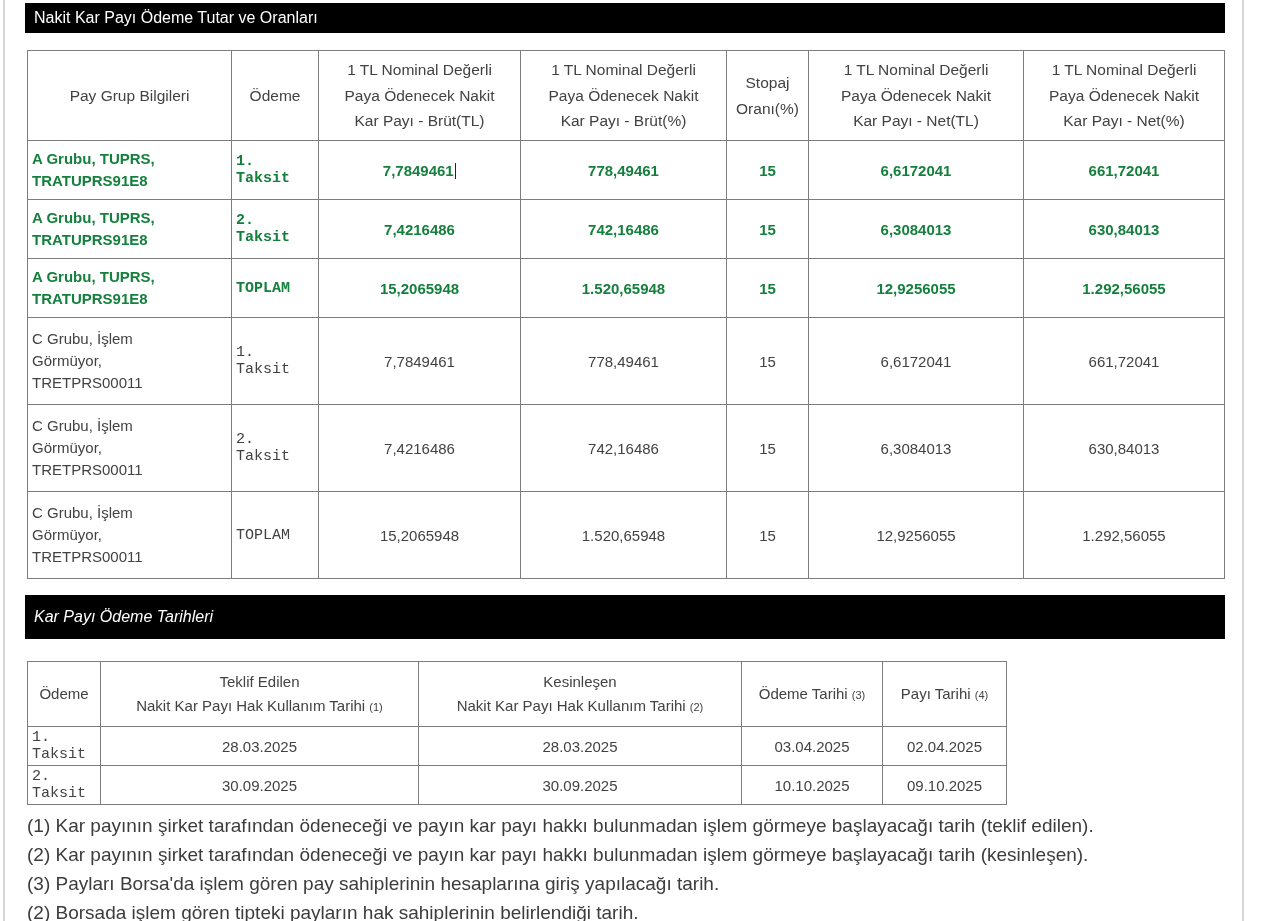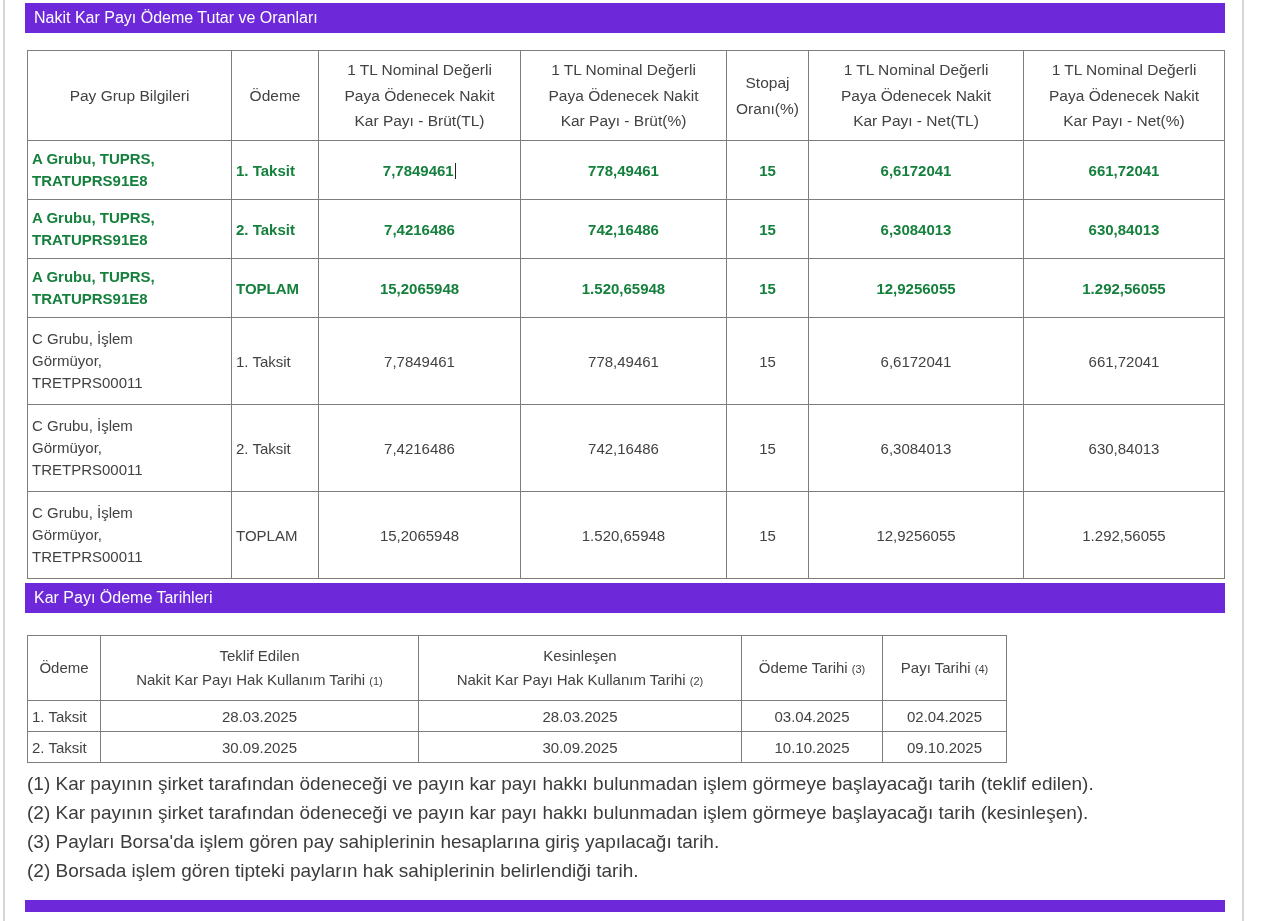--- a/index.html
+++ b/index.html
@@ -12,31 +12,31 @@
     position: relative;
   }
   .edge-line {
     position: absolute; top: 0; bottom: 0; width: 2px;
     background: #d6d6d6;
   }
   #left-edge { left: 3px; }
   #right-edge { left: 1242px; }
 
   .band {
-    background: #6d28d9;
+    background: #000000;
     color: #ffffff;
     width: 1200px;
     margin-left: 25px;
     font-size: 16px;
     display: flex; align-items: center;
     padding-left: 9px;
     box-sizing: border-box;
   }
   #band1 { margin-top: 3px; height: 30px; }
-  #band2 { margin-top: 4px; height: 30px; }
+  #band2 { margin-top: 16px; height: 44px; font-style: italic; }
   #band-bottom { margin-top: 15px; height: 12px; }
 
   table {
     border-collapse: collapse;
     table-layout: fixed;
     margin-left: 27px;
     font-size: 15px;
     color: #424242;
   }
   td, th {
@@ -50,21 +50,21 @@
   #dividend-table thead td {
     text-align: center;
     white-space: pre-line;
     line-height: 1.65;
     font-size: 15.5px;
   }
   tr.r59 { height: 59px; }
   tr.r87 { height: 87px; }
   tr.bold-row { font-weight: 700; color: #15803d; }
   td.group-cell { text-align: left; white-space: pre-line; line-height: 1.45; }
-  td.odeme-cell { text-align: left; }
+  td.odeme-cell { text-align: left; font-family: Liberation Mono, monospace; }
   td.num-cell { text-align: center; }
 
   .caret {
     display: inline-block;
     width: 1.5px; height: 16px;
     background: #222;
     vertical-align: -3px;
     margin-left: 1px;
   }
 

